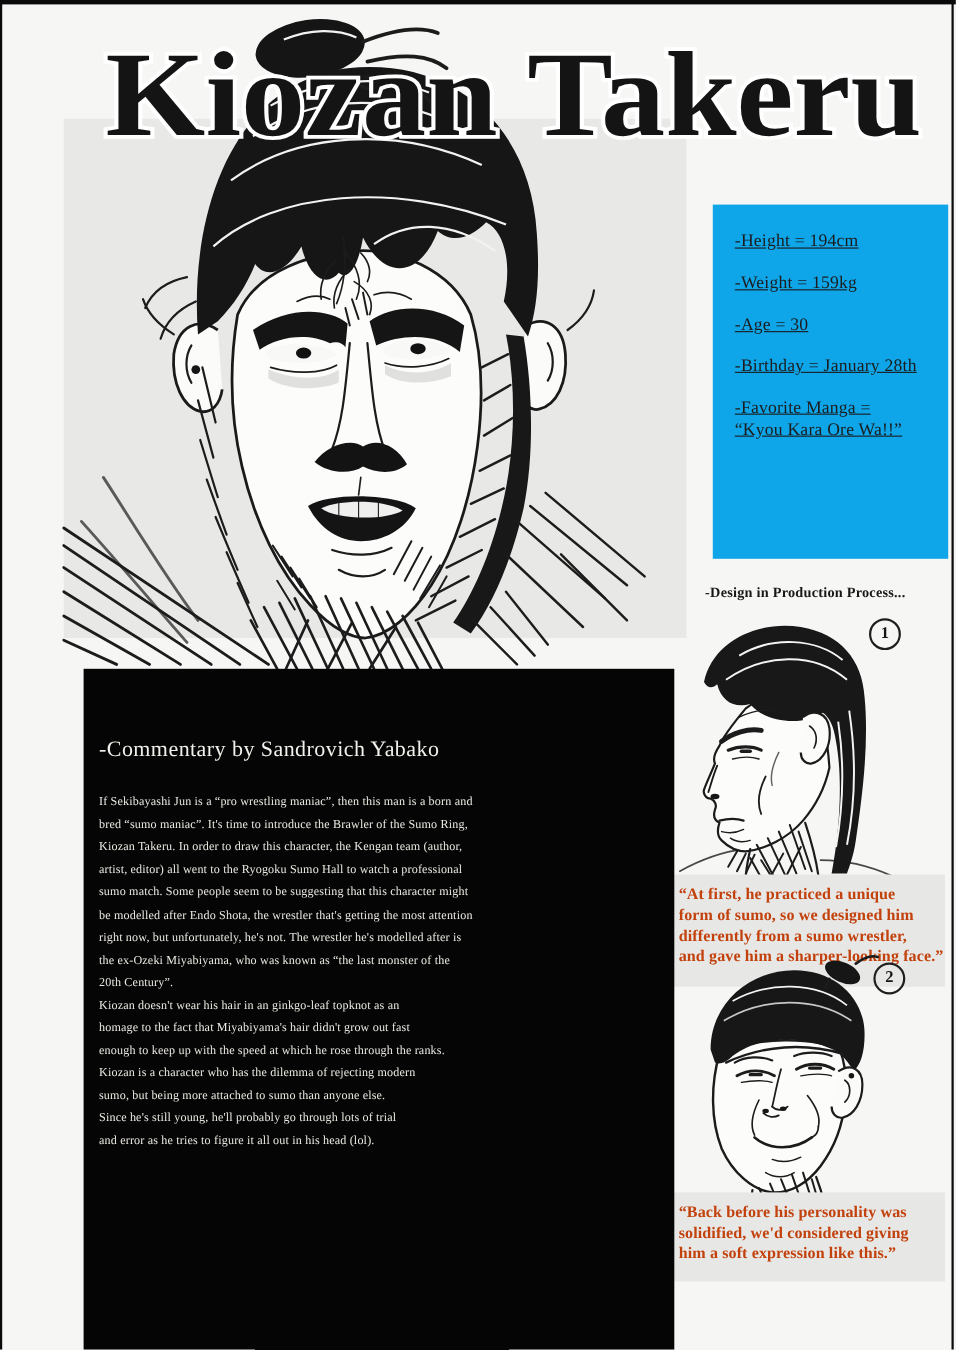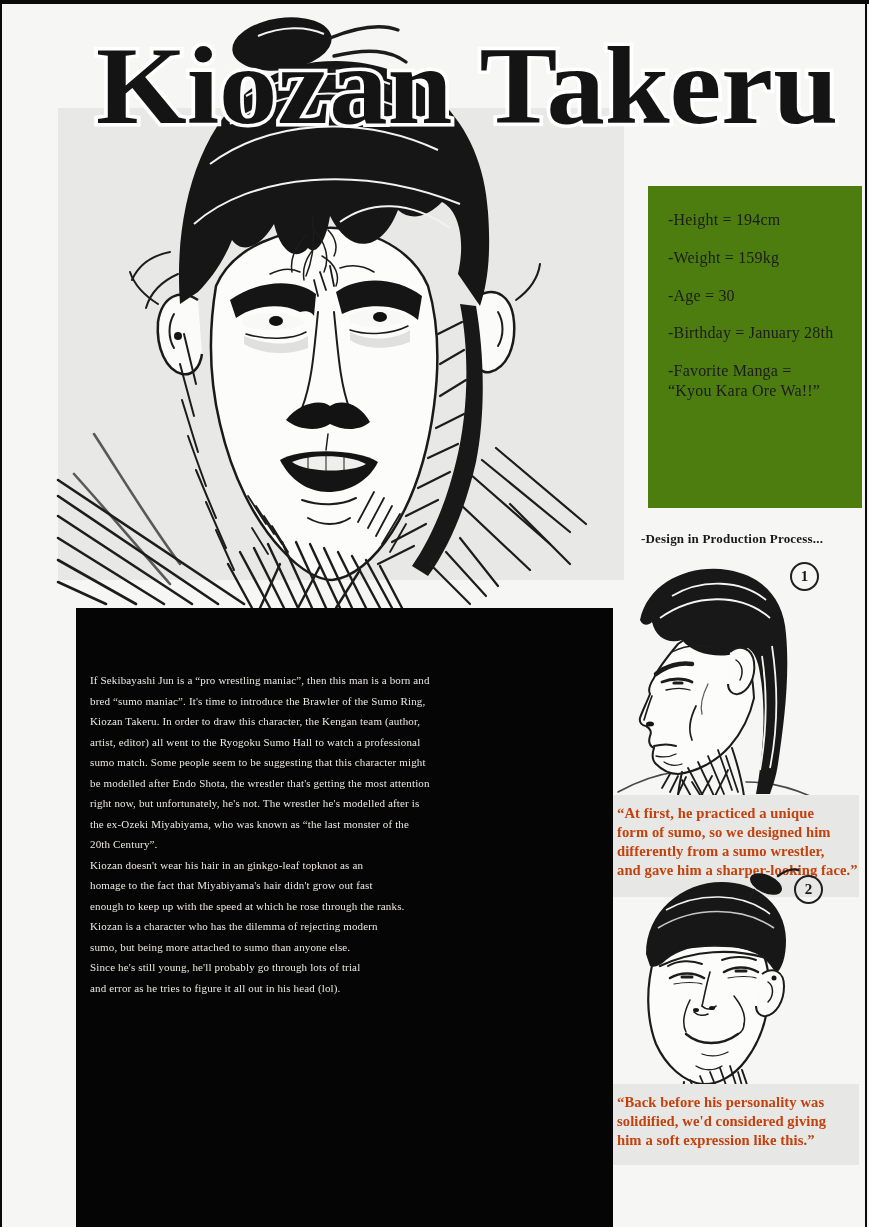--- a/index.html
+++ b/index.html
@@ -18,22 +18,22 @@
   .title-svg{left:36px;top:22px;width:810px;height:120px;z-index:5;}
   .title-svg text{
     font-family:"Liberation Serif","DejaVu Serif",serif;
     fill:#141414;stroke:#ffffff;stroke-width:7px;paint-order:stroke;
     font-weight:600;
   }
   
   .portrait-svg{left:30px;top:4px;width:600px;height:606px;z-index:1;}
   
   .stats-panel{
-    left:648px;top:186px;width:214px;height:322px;background:#4d7c0f;z-index:2;
-    box-sizing:border-box;padding:24px 0 0 20px;
+    left:648px;top:186px;width:214px;height:322px;background:#0ea5e9;z-index:2;
+    box-sizing:border-box;padding:24px 0 0 20px;text-decoration:underline;
   }
   .stat-item{
     font-size:16px;line-height:1.24;letter-spacing:.2px;color:#1c1c1c;
     margin:0 0 18px 0;white-space:pre;
   }
   
   .commentary-box{
     left:76px;top:608px;width:537px;height:619px;background:#050505;z-index:6;
     box-sizing:border-box;padding:62px 10px 0 14px;
   }
@@ -388,20 +388,21 @@
       <path d="M118,222 L106,250"></path>
     <path d="M132,224 L122,250"></path>
   </g>
 </svg>
 
 <div class="abs caption caption-2">“Back before his personality was
 solidified, we'd considered giving
 him a soft expression like this.”</div>
 
 <div class="abs commentary-box">
+  <div class="commentary-heading">-Commentary by Sandrovich Yabako</div>
   <div class="commentary-body">If Sekibayashi Jun is a “pro wrestling maniac”, then this man is a born and
 bred “sumo maniac”. It's time to introduce the Brawler of the Sumo Ring,
 Kiozan Takeru. In order to draw this character, the Kengan team (author,
 artist, editor) all went to the Ryogoku Sumo Hall to watch a professional
 sumo match. Some people seem to be suggesting that this character might
 be modelled after Endo Shota, the wrestler that's getting the most attention
 right now, but unfortunately, he's not. The wrestler he's modelled after is
 the ex-Ozeki Miyabiyama, who was known as “the last monster of the
 20th Century”.
 Kiozan doesn't wear his hair in an ginkgo-leaf topknot as an

